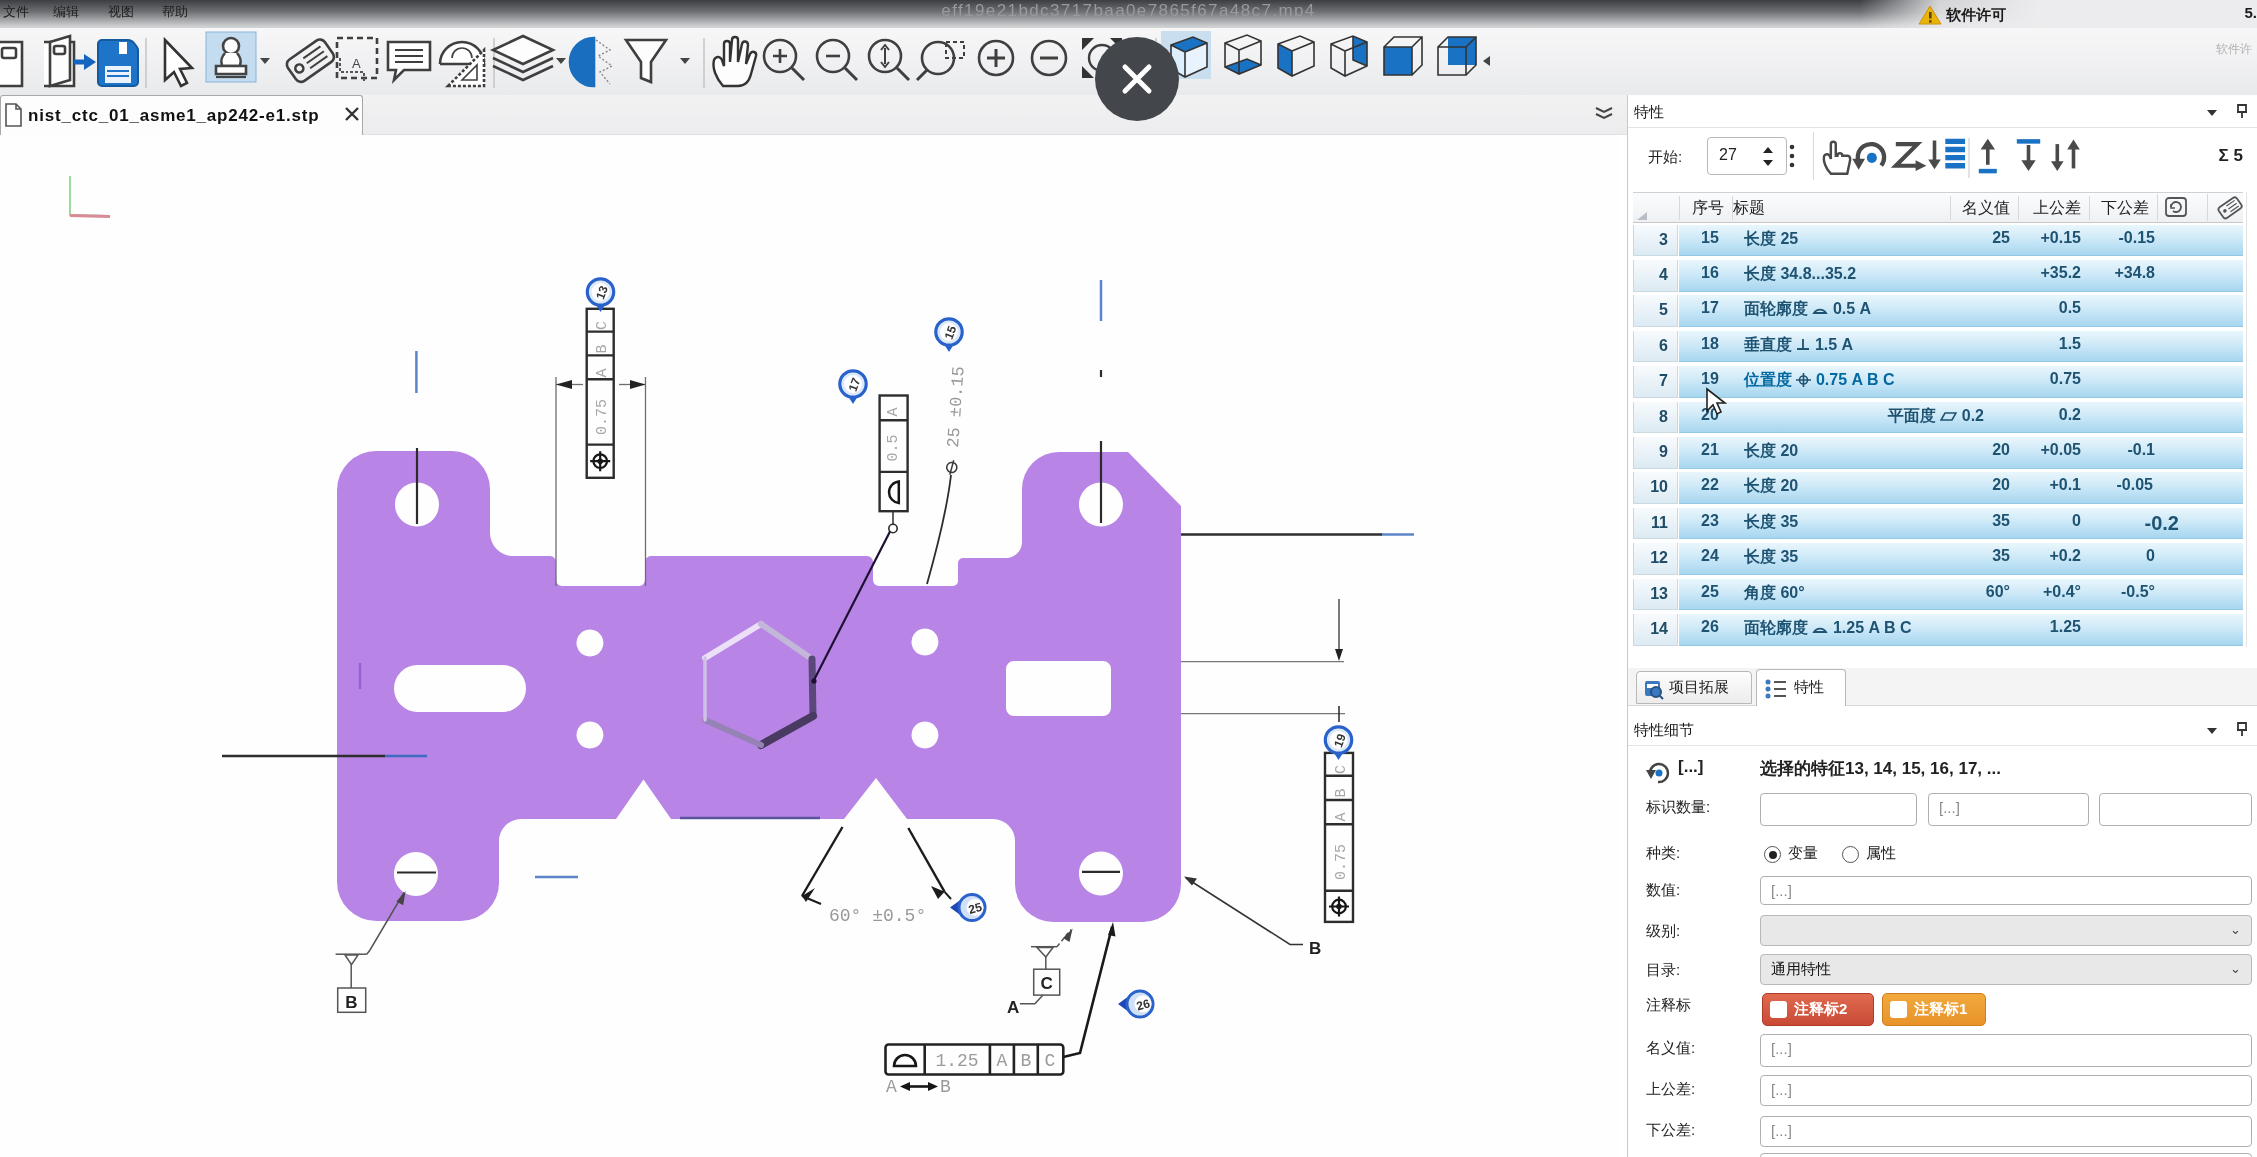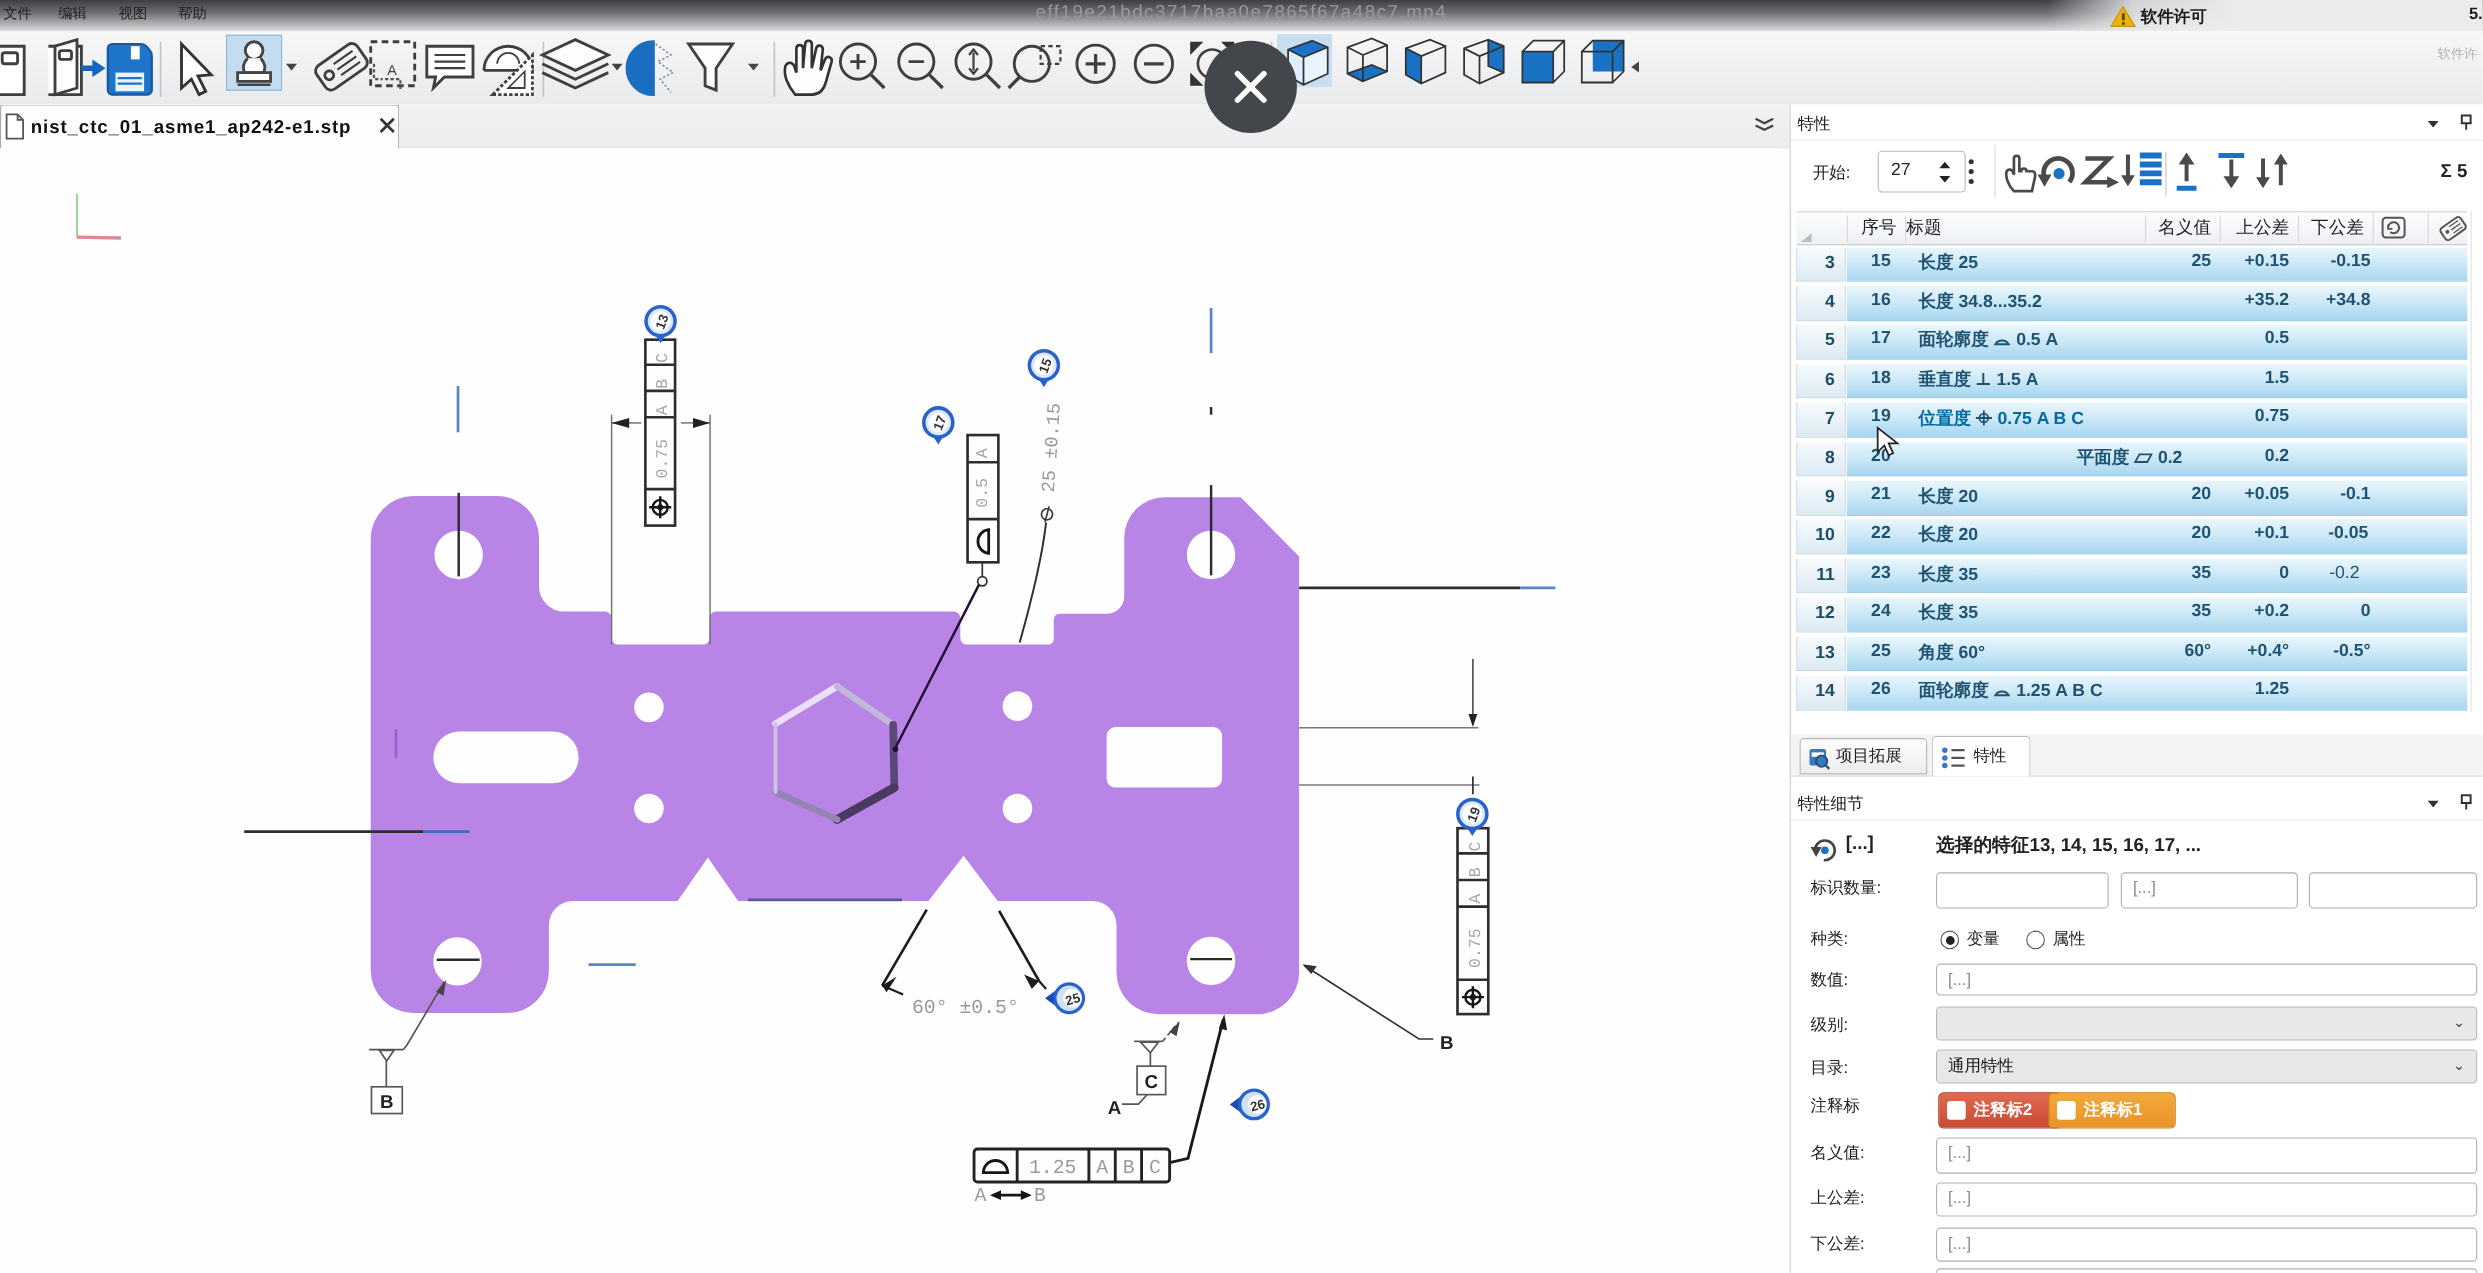--- a/index.html
+++ b/index.html
@@ -598,21 +598,21 @@
 <div style="position:absolute;left:111px;top:284.4px;width:240px;font-size:16px;font-weight:bold;color:#1f5372;white-space:nowrap;">长度 20</div>
 <div style="position:absolute;left:300px;top:284.4px;width:77px;text-align:right;font-size:16px;font-weight:bold;color:#1f5372;">20</div>
 <div style="position:absolute;left:380px;top:284.4px;width:68px;text-align:right;font-size:16px;font-weight:bold;color:#1f5372;">+0.1</div>
 <div style="position:absolute;left:448px;top:284.4px;width:72px;text-align:right;font-size:16px;font-weight:bold;color:#1f5372;">-0.05</div>
 <div style="position:absolute;left:0;top:315.8px;width:45px;height:31.5px;background:linear-gradient(#f8fbfd,#dceaf3);border:1px solid #c9d9e4;border-top:none;font-size:16px;font-weight:bold;color:#1f4c66;text-align:right;padding-right:9px;line-height:30px;">11</div>
 <div style="position:absolute;left:46px;top:315.8px;width:564px;height:31.5px;background:linear-gradient(#e9f6fc 0%,#d2ebf8 40%,#c3e4f6 60%,#a7d6ef 100%);border-bottom:1px solid #93c9e6;"></div>
 <div style="position:absolute;left:68px;top:319.8px;width:40px;font-size:16px;font-weight:bold;color:#1f5372;">23</div>
 <div style="position:absolute;left:111px;top:319.8px;width:240px;font-size:16px;font-weight:bold;color:#1f5372;white-space:nowrap;">长度 35</div>
 <div style="position:absolute;left:300px;top:319.8px;width:77px;text-align:right;font-size:16px;font-weight:bold;color:#1f5372;">35</div>
 <div style="position:absolute;left:380px;top:319.8px;width:68px;text-align:right;font-size:16px;font-weight:bold;color:#1f5372;">0</div>
-<div style="position:absolute;left:440px;top:319.8px;width:72px;text-align:right;font-size:16px;font-weight:normal;color:#1f5372;">-0.2</div>
+<div style="position:absolute;left:474px;top:319.8px;width:72px;text-align:right;font-size:20px;font-weight:bold;color:#1f5372;">-0.2</div>
 <div style="position:absolute;left:0;top:351.2px;width:45px;height:31.5px;background:linear-gradient(#f8fbfd,#dceaf3);border:1px solid #c9d9e4;border-top:none;font-size:16px;font-weight:bold;color:#1f4c66;text-align:right;padding-right:9px;line-height:30px;">12</div>
 <div style="position:absolute;left:46px;top:351.2px;width:564px;height:31.5px;background:linear-gradient(#e9f6fc 0%,#d2ebf8 40%,#c3e4f6 60%,#a7d6ef 100%);border-bottom:1px solid #93c9e6;"></div>
 <div style="position:absolute;left:68px;top:355.2px;width:40px;font-size:16px;font-weight:bold;color:#1f5372;">24</div>
 <div style="position:absolute;left:111px;top:355.2px;width:240px;font-size:16px;font-weight:bold;color:#1f5372;white-space:nowrap;">长度 35</div>
 <div style="position:absolute;left:300px;top:355.2px;width:77px;text-align:right;font-size:16px;font-weight:bold;color:#1f5372;">35</div>
 <div style="position:absolute;left:380px;top:355.2px;width:68px;text-align:right;font-size:16px;font-weight:bold;color:#1f5372;">+0.2</div>
 <div style="position:absolute;left:450px;top:355.2px;width:72px;text-align:right;font-size:16px;font-weight:bold;color:#1f5372;">0</div>
 <div style="position:absolute;left:0;top:386.6px;width:45px;height:31.5px;background:linear-gradient(#f8fbfd,#dceaf3);border:1px solid #c9d9e4;border-top:none;font-size:16px;font-weight:bold;color:#1f4c66;text-align:right;padding-right:9px;line-height:30px;">13</div>
 <div style="position:absolute;left:46px;top:386.6px;width:564px;height:31.5px;background:linear-gradient(#e9f6fc 0%,#d2ebf8 40%,#c3e4f6 60%,#a7d6ef 100%);border-bottom:1px solid #93c9e6;"></div>
 <div style="position:absolute;left:68px;top:390.6px;width:40px;font-size:16px;font-weight:bold;color:#1f5372;">25</div>
@@ -693,21 +693,21 @@
 <div style="position:absolute;left:18px;top:215px;font-size:15px;color:#222;">目录:</div>
 <div style="position:absolute;left:132px;top:208px;width:492px;height:31px;border:1px solid #b8b8b8;border-radius:4px;background:#e8e8e8;">
       <span style="position:absolute;left:10px;top:5px;color:#111;font-size:15px;">通用特性</span>
       <span style="position:absolute;right:10px;top:6px;color:#444;font-size:13px;">⌄</span>
     </div>
 <div style="position:absolute;left:18px;top:250px;font-size:15px;color:#222;">注释标</div>
 <div style="position:absolute;left:134px;top:247px;width:112px;height:33px;background:linear-gradient(#e06a50,#c94a35);border:1px solid #b03a28;border-radius:5px;">
       <span style="position:absolute;left:7px;top:7px;width:17px;height:17px;background:#fff;border-radius:3px;"></span>
       <span style="position:absolute;left:31px;top:6px;color:#fff;font-size:15px;font-weight:bold;">注释标2</span>
     </div>
-<div style="position:absolute;left:234px;top:247px;width:116px;height:33px;background:linear-gradient(#f2a93c,#e8932a);border:1px solid #cc7f1e;border-radius:5px;">
+<div style="position:absolute;left:254px;top:247px;width:104px;height:33px;background:linear-gradient(#f2a93c,#e8932a);border:1px solid #cc7f1e;border-radius:5px;">
       <span style="position:absolute;left:7px;top:7px;width:17px;height:17px;background:#fff;border-radius:3px;"></span>
       <span style="position:absolute;left:31px;top:6px;color:#fff;font-size:15px;font-weight:bold;">注释标1</span>
     </div>
 <div style="position:absolute;left:18px;top:293px;font-size:15px;color:#222;">名义值:</div>
 <div style="position:absolute;left:132px;top:288px;width:492px;height:33px;border:1px solid #b0b0b0;border-radius:4px;background:#fff;">
       <span style="position:absolute;left:10px;top:5px;color:#8a8a8a;font-size:15px;">[...]</span>
     </div>
 <div style="position:absolute;left:18px;top:334px;font-size:15px;color:#222;">上公差:</div>
 <div style="position:absolute;left:132px;top:329px;width:492px;height:31px;border:1px solid #b0b0b0;border-radius:4px;background:#fff;">
       <span style="position:absolute;left:10px;top:5px;color:#8a8a8a;font-size:15px;">[...]</span>

